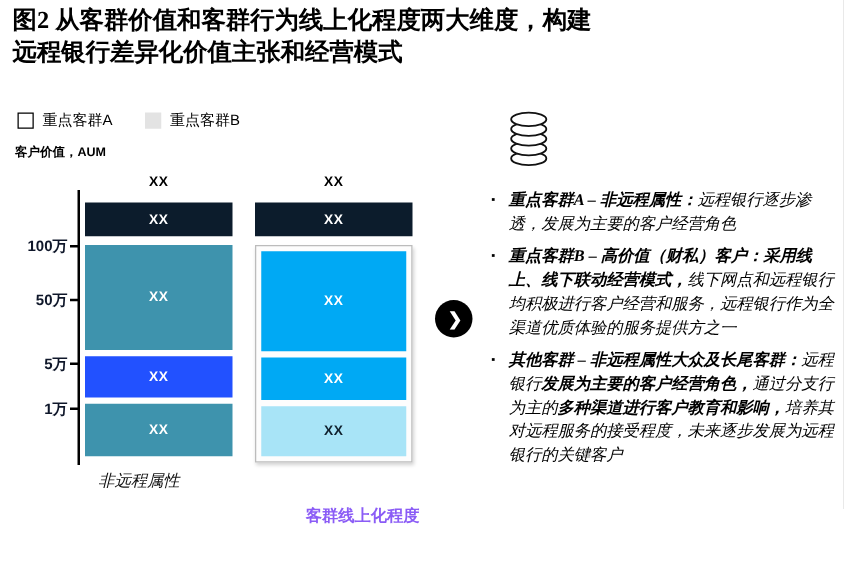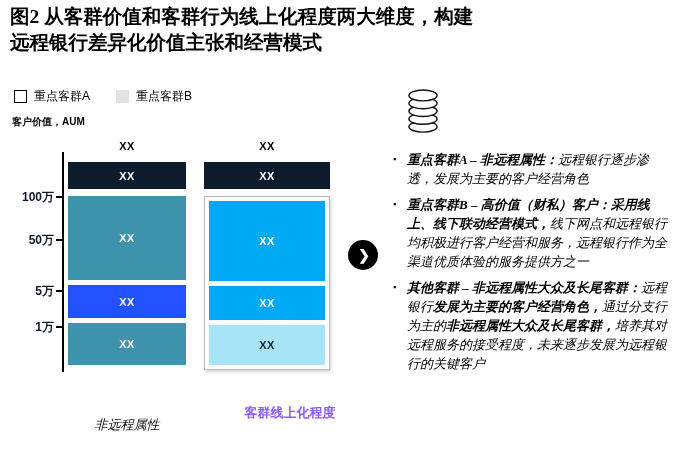--- a/index.html
+++ b/index.html
@@ -39,21 +39,21 @@
   .b-navy { height:27px; margin-bottom:7px; }
   .b-tall1 { height:84px; margin-bottom:5px; }
   .b-mid1 { height:33px; margin-bottom:5px; }
   .b-low1 { height:42px; }
   .group { border:1px solid #bcbcbc; background:#fdfdfd; padding:4px; box-shadow:1px 2px 3px rgba(0,0,0,0.18); }
   .g-tall { height:80px; margin-bottom:5px; }
   .g-mid { height:34px; margin-bottom:5px; }
   .g-low { height:40px; }
 
   .xlabel { position:absolute; top:376px; text-align:center; font-family:"Liberation Serif", serif; font-style:italic; font-size:13px; color:#111; }
-  .x1 { left:68px; width:118px;margin-top:40px; }
+  .x1 { left:52px; width:118px; }
   .x2 { left:204px; width:126px; }
   .xtitle { position:absolute; left:200px; top:404px; width:180px; text-align:center; font-size:13px; font-weight:bold; color:#8b5cf6; }
 
   .arrow { position:absolute; left:348px; top:240px; width:30px; height:30px; border-radius:50%;
     background:#000; color:#fff; display:flex; align-items:center; justify-content:center;
     font-size:14px; font-weight:bold; padding-left:2px; }
 
   .coins { position:absolute; left:404px; top:84px; width:38px; height:50px; }
 
   .bullets { position:absolute; left:393px; top:150px; width:276px; display:flex; flex-direction:column; gap:7px; }
@@ -137,18 +137,18 @@
     </div>
     <div class="bullet">
       <span class="marker">▪</span>
       <span class="btext">
         <span class="rb">重点客群B – 高价值（财私）客户：</span><span class="rb">采用线上、线下联动经营模式，</span><span class="rn">线下网点和远程银行均积极进行客户经营和服务，远程银行作为全渠道优质体验的服务提供方之一</span>
       </span>
     </div>
     <div class="bullet">
       <span class="marker">▪</span>
       <span class="btext">
-        <span class="rb">其他客群 – 非远程属性大众及长尾客群：</span><span class="rn">远程银行</span><span class="rb">发展为主要的客户经营角色，</span><span class="rn">通过分支行为主的</span><span class="rb">非远程属性大众及长尾客群，</span><span class="rn">培养其对远程服务的接受程度，未来逐步发展为远程银行的关键客户</span>
+        <span class="rb">其他客群 – 非远程属性大众及长尾客群：</span><span class="rn">远程银行</span><span class="rb">发展为主要的客户经营角色，</span><span class="rn">通过分支行为主的</span><span class="rb">多种渠道进行客户教育和影响，</span><span class="rn">培养其对远程服务的接受程度，未来逐步发展为远程银行的关键客户</span>
       </span>
     </div>
   </div>
 
 </div>
 
 </body></html>

